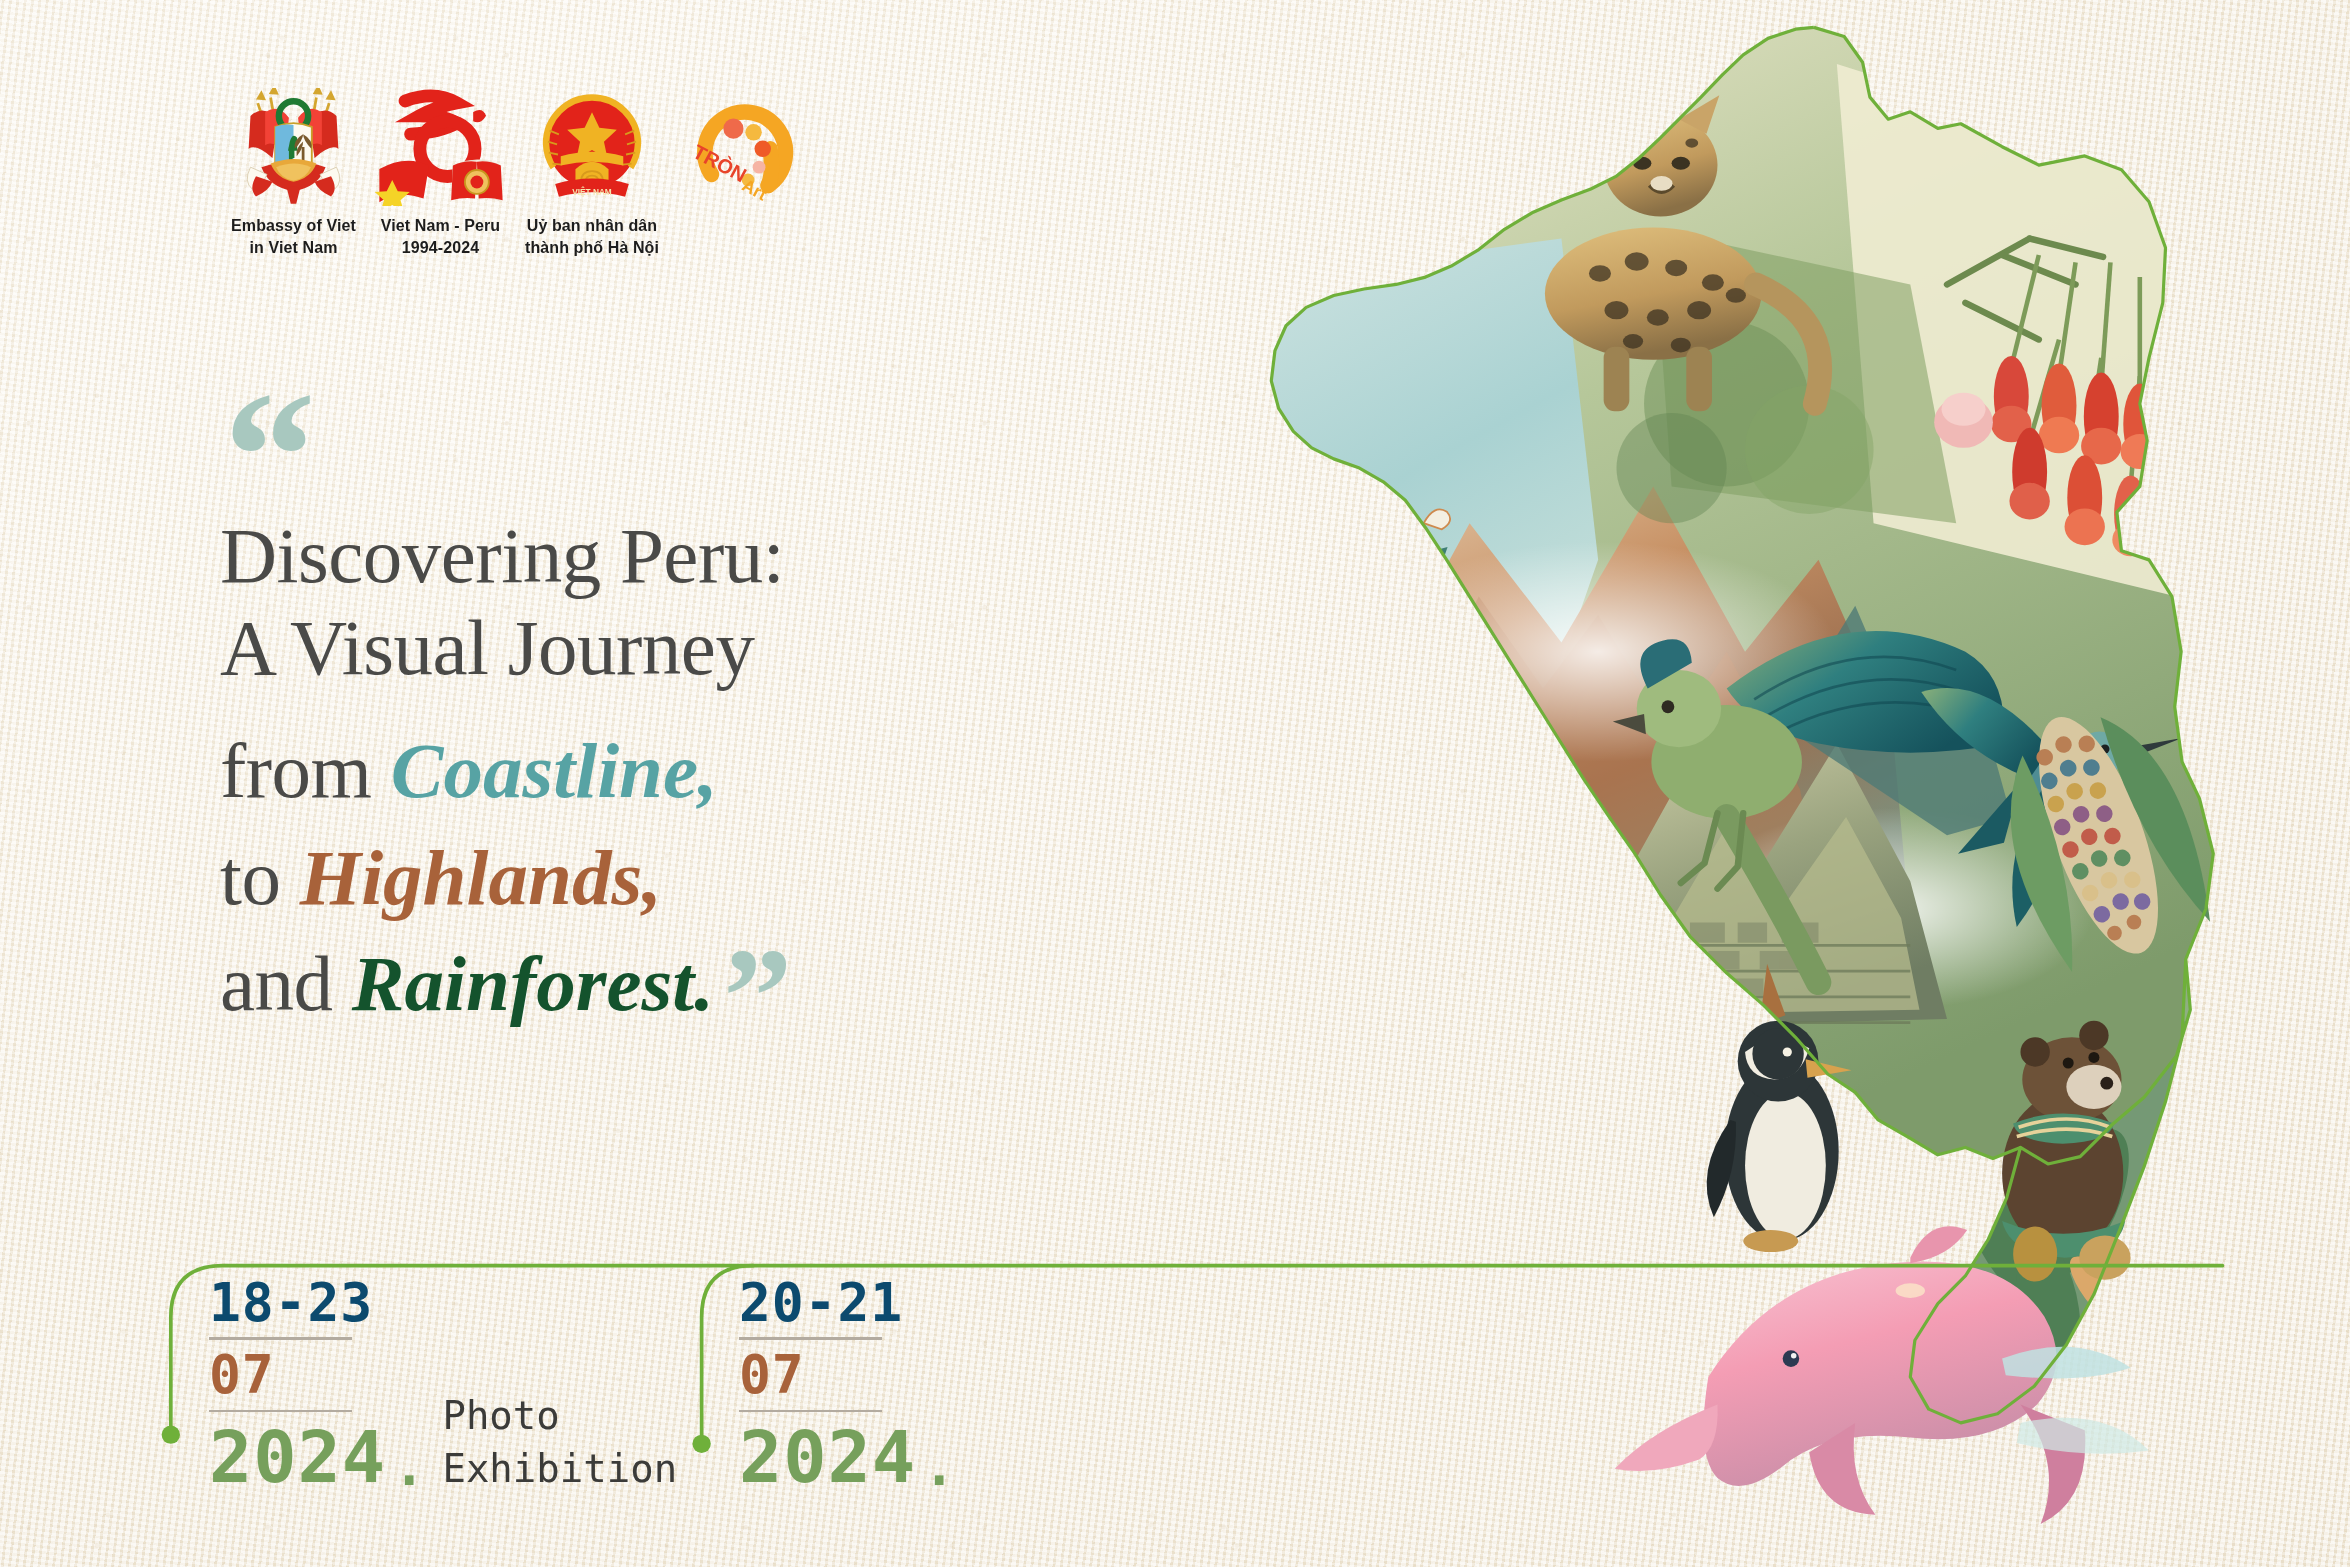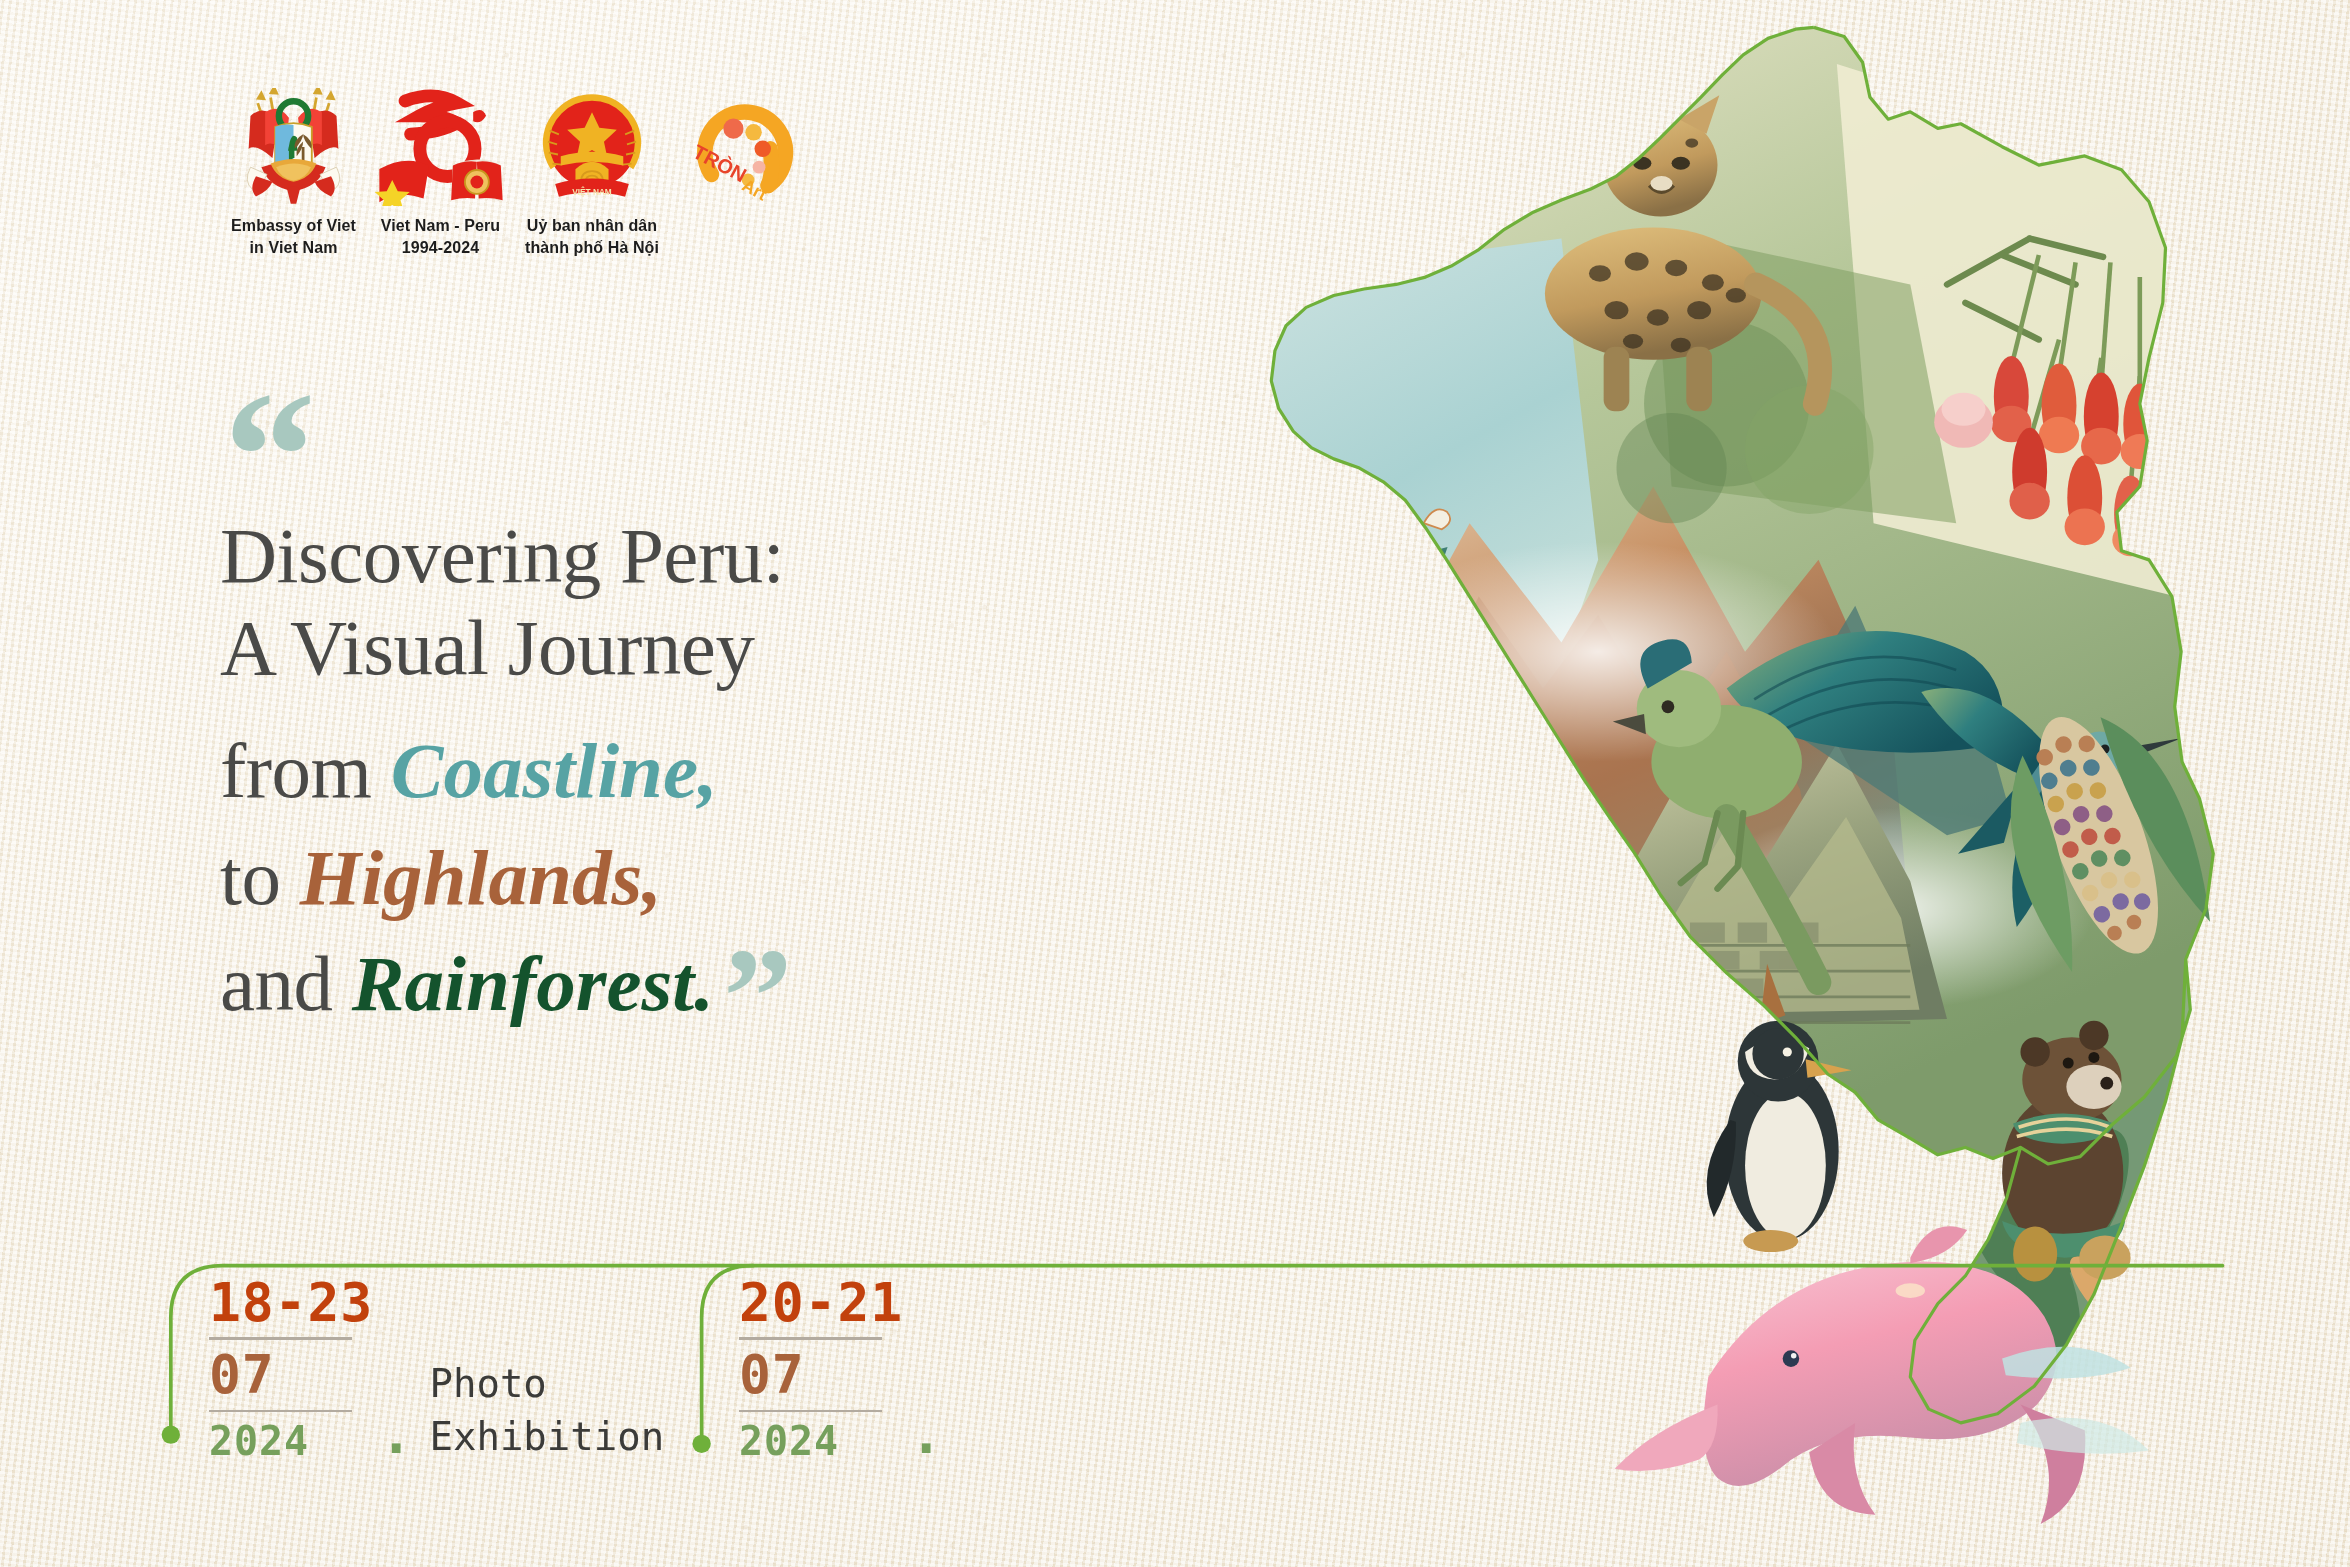--- a/index.html
+++ b/index.html
@@ -87,23 +87,23 @@
 
   
   .date-block { position:absolute; display:flex; align-items:flex-end; }
   #date-block-1 { left:209px; top:1276px; }
   #date-block-2 { left:739px; top:1276px; }
   .date-stack { display:flex; flex-direction:column; align-items:flex-start; }
   .d-range, .d-month, .d-year {
     font-family:"DejaVu Sans Mono", monospace;
     font-weight:bold; letter-spacing:0.9px; line-height:1;
   }
-  .d-range { font-size:53px; color:#c2410c; }
+  .d-range { font-size:53px; color:#0c4a6e; }
   .d-month { font-size:53px; color:#a8623a; }
-  .d-year  { font-size:40px; color:#76a05c; }
+  .d-year  { font-size:72px; color:#76a05c; }
   .d-rule  { height:2.8px; background:#b3aba0; margin:8.3px 0 8.3px 0; }
   .dot-sep {
     font-family:"DejaVu Sans Mono", monospace;
     font-size:53px; font-weight:bold; color:#76a05c;
     line-height:1; margin:0 9.2px 0 7.3px;
   }
   .ev-text {
     font-family:"DejaVu Sans Mono", monospace;
     font-size:39px; line-height:1.35; color:#3b3b39;
     letter-spacing:0px; white-space:nowrap;

